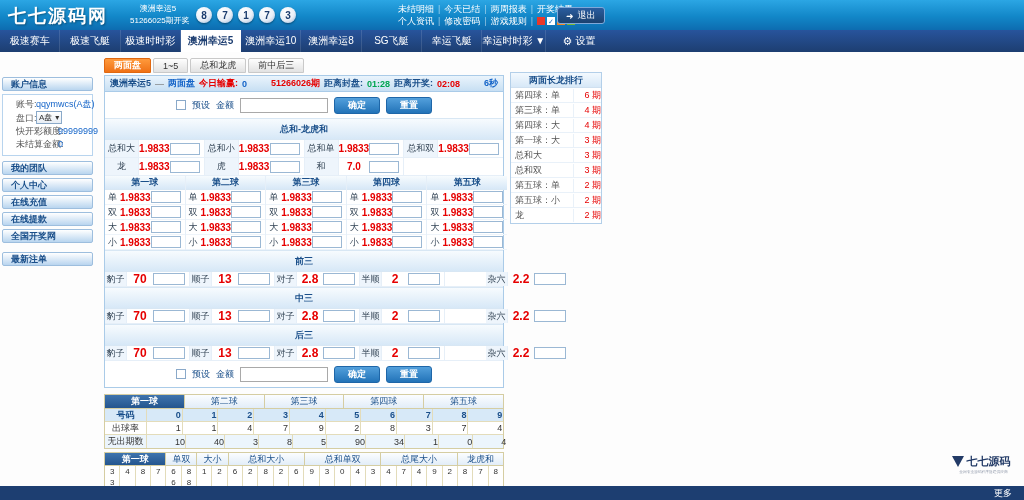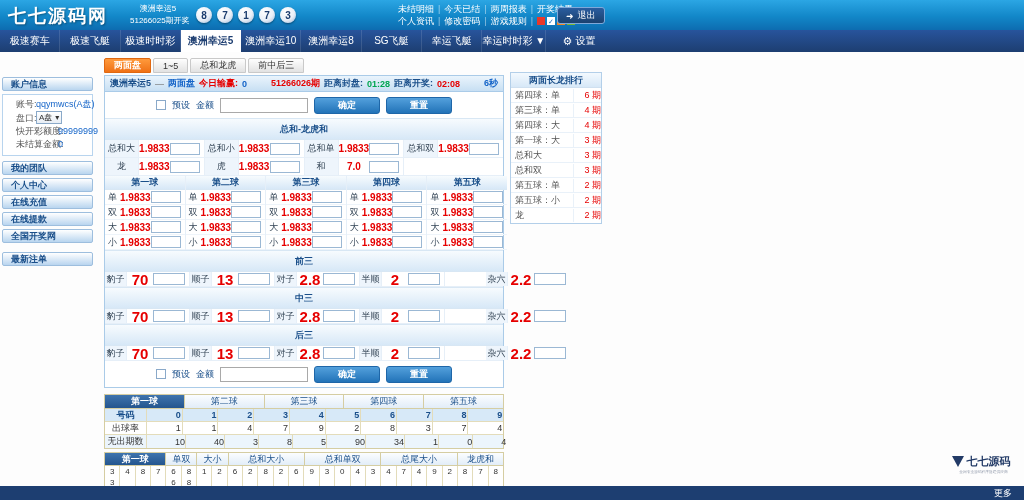--- a/index.html
+++ b/index.html
@@ -67,21 +67,21 @@
   .t-navy { color:#1a4f8a; font-weight:bold; }
   .t-blue { color:#1464c8; font-weight:bold; }
   .t-red  { color:#e60000; font-weight:bold; }
   .t-green{ color:#00a651; font-weight:bold; }
   .t-dash { color:#777; }
   .spacer { flex:1; }
   .preset-row { height:26px; display:flex; align-items:center; justify-content:center; gap:6px; color:#1a4f8a; }
   .cbx { width:10px; height:10px; border:1px solid #8aa9c9; background:#fff; display:inline-block; }
   .amount-input { width:88px; height:15px; border:1px solid #a9a9a9; }
   .btn { background:linear-gradient(#53a0dc,#2273b8); color:#fff; border:1px solid #1e66a8; border-radius:3px;
-         font-size:9px; font-weight:bold; height:17px; padding:0 23px; cursor:pointer; }
+         font-size:9px; font-weight:bold; height:17px; padding:0 13px; cursor:pointer; }
   .sec-hd { height:22px; background:linear-gradient(#f7fbfe,#d7e8f7); border-top:1px solid #d8e7f4;
             border-bottom:1px solid #d8e7f4; color:#1a4f8a; font-weight:bold;
             display:flex; align-items:center; justify-content:center; }
   .sum-row { display:flex; height:18px; border-bottom:1px solid #e6eff8; }
   .sum-group { flex:1; display:flex; align-items:center; border-right:1px solid #e6eff8; }
   .sum-group:last-child { border-right:none; }
   .bet-label { width:34px; height:100%; background:#eef5fc; color:#345; display:flex; align-items:center;
                justify-content:center; border-right:1px solid #e6eff8; }
   .odds { flex:1; text-align:center; color:#e60000; font-weight:bold; font-size:10px; }
   .bet-input { width:30px; height:12px; border:1px solid #9bb8d4; margin-right:4px; }
@@ -90,21 +90,21 @@
   .ball-col:last-child { border-right:none; }
   .ball-col-hd { height:14px; background:linear-gradient(#f7fbfe,#d7e8f7); border-bottom:1px solid #d8e7f4;
                  color:#1a4f8a; font-weight:bold; display:flex; align-items:center; justify-content:center; }
   .ball-cell { height:15px; display:flex; align-items:center; border-bottom:1px solid #eef4fa; }
   .bcell-label { width:15px; text-align:center; color:#345; }
   .combo-row { display:flex; height:15px; border-bottom:1px solid #e6eff8; }
   .combo-group { flex:1; display:flex; align-items:center; border-right:1px solid #e6eff8; }
   .combo-group:last-child { border-right:none;margin-left:41px; }
   .combo-label { width:22px; height:100%; background:#eef5fc; color:#345; display:flex; align-items:center;
                  justify-content:center; border-right:1px solid #e6eff8; }
-  .combo-odds { width:26px; text-align:center; color:#e60000; font-weight:bold; font-size:15px; }
+  .combo-odds { width:26px; text-align:center; color:#e60000; font-weight:bold; font-size:12px; }
   .combo-group .bet-input { width:32px; }
 
   
   .stats { margin-top:6px; border:1px solid #d5cda2; background:#fff; }
   .stats-tabs { display:flex; height:14px; }
   .stats-tab { flex:1; background:linear-gradient(#fbfdff,#e2edf8); color:#1a4f8a; display:flex; cursor:pointer;
                align-items:center; justify-content:center; border-right:1px solid #d5cda2; border-bottom:1px solid #d5cda2; }
   .stats-tab:last-child { border-right:none; }
   .stats-tab.active { background:linear-gradient(#3f74ae,#24558e); color:#fff; font-weight:bold; }
   .stats-row { display:flex; height:13px; border-bottom:1px solid #e3dcba;gap:28px; }

